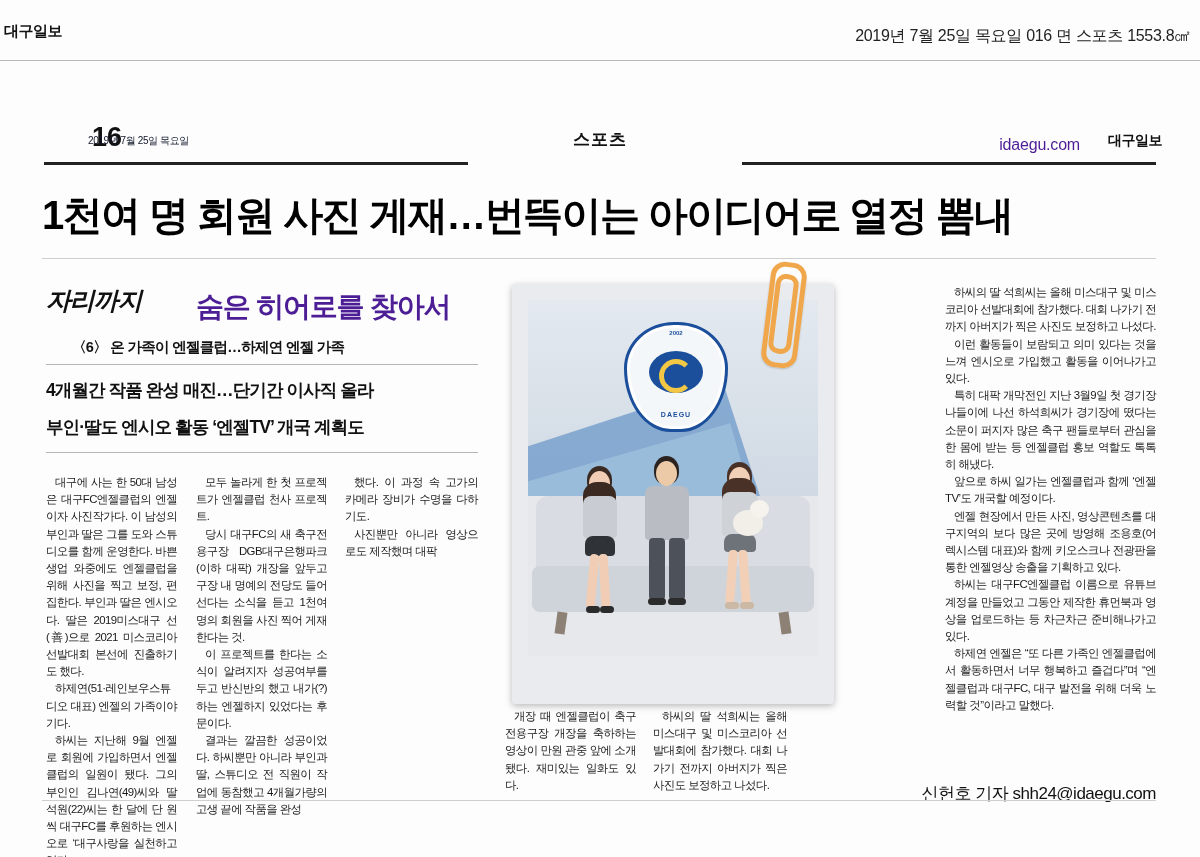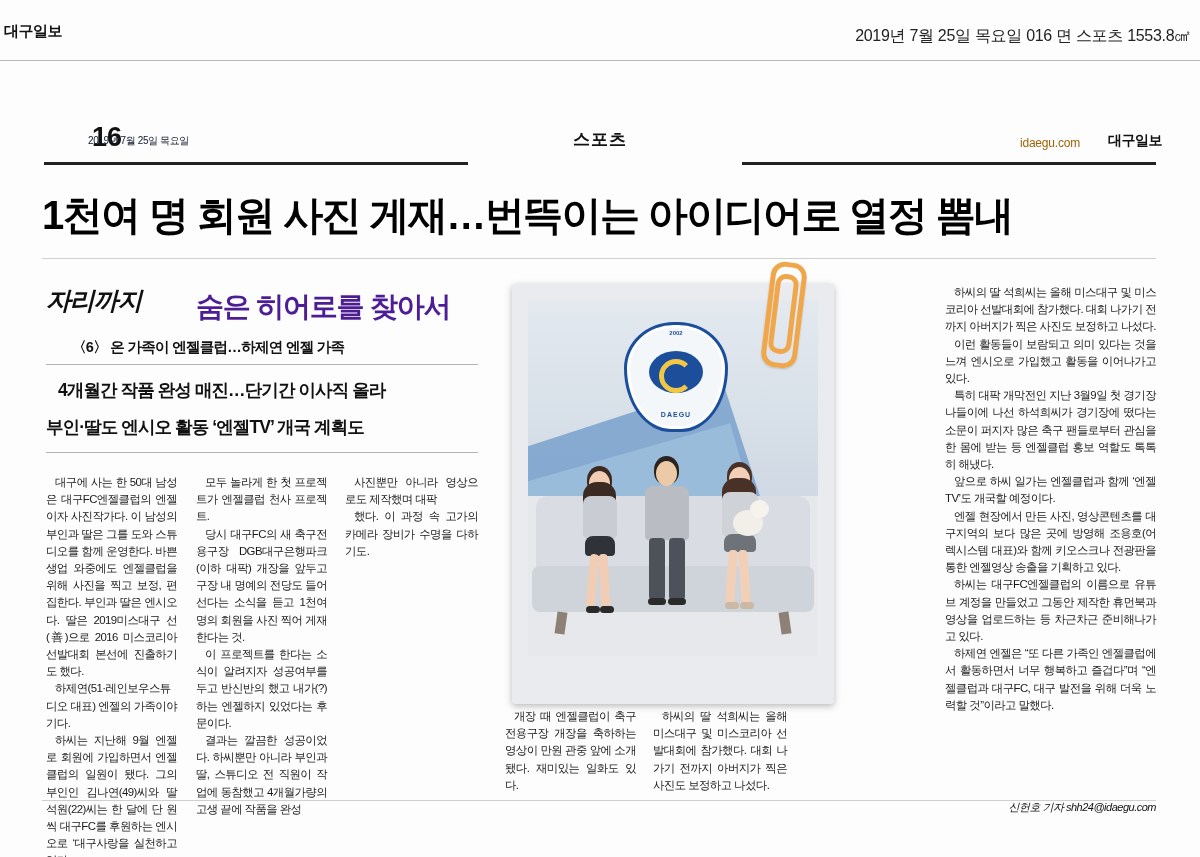--- a/index.html
+++ b/index.html
@@ -78,22 +78,22 @@
     top: 8px;
     text-align: center;
     font-size: 17px;
     font-weight: bold;
     letter-spacing: 1px;
     color: #111;
   }
   .header-site {
     position: absolute;
     right: 120px; top: 16px;
-    font-size: 12px;
-    color: #a16207;
+    font-size: 16px;
+    color: #4c1d95;
     letter-spacing: -0.2px;
   }
   .header-brand {
     position: absolute;
     right: 38px; top: 12px;
     font-size: 14px;
     font-weight: bold;
     letter-spacing: -0.5px;
     color: #111;
   }
@@ -161,21 +161,20 @@
     width: 432px; height: 1px;
     background: #b5b5b5;
   }
   .subhead-1 {
     position: absolute;
     left: 46px; top: 378px;
     font-size: 17.5px;
     font-weight: bold;
     letter-spacing: -0.9px;
     color: #111;
-    margin-left: 12px;
   }
   .subhead-2 {
     position: absolute;
     left: 46px; top: 415px;
     font-size: 17.5px;
     font-weight: bold;
     letter-spacing: -0.9px;
     color: #111;
   }
   .subhead-rule {
@@ -213,25 +212,24 @@
     width: 88px;
     font-size: 11px;
     line-height: 16.4px;
     letter-spacing: -0.5px;
     color: #191919;
     text-align: justify;
   }
 
   .byline {
     position: absolute;
-    right: 44px; top: 800px;
-    font-size: 11px;
+    right: 44px; top: 782px;
+    font-size: 17px;
     letter-spacing: -0.5px;
     color: #111;
-    font-style: italic;
   }
 
   .bottom-rule {
     position: absolute;
     left: 42px; top: 800px;
     width: 1114px; height: 1px;
     background: #cfcfcf;
   }
 
   
@@ -381,53 +379,53 @@
 
   <div class="series-logo">자리까지</div>
   <div class="series-sub">숨은 히어로를 찾아서</div>
   <div class="series-episode">〈6〉 온 가족이 엔젤클럽…하제연 엔젤 가족</div>
   <div class="sub-rule"></div>
   <div class="subhead-1">4개월간 작품 완성 매진…단기간 이사직 올라</div>
   <div class="subhead-2">부인·딸도 엔시오 활동 ‘엔젤TV’ 개국 계획도</div>
   <div class="subhead-rule"></div>
 
   <div class="col col-1">
-    <p>대구에 사는 한 50대 남성은 대구FC엔젤클럽의 엔젤이자 사진작가다. 이 남성의 부인과 딸은 그를 도와 스튜디오를 함께 운영한다. 바쁜 생업 와중에도 엔젤클럽을 위해 사진을 찍고 보정, 편집한다. 부인과 딸은 엔시오다. 딸은 2019미스대구 선(善)으로 2016 미스코리아 선발대회 본선에 진출하기도 했다.</p>
+    <p>대구에 사는 한 50대 남성은 대구FC엔젤클럽의 엔젤이자 사진작가다. 이 남성의 부인과 딸은 그를 도와 스튜디오를 함께 운영한다. 바쁜 생업 와중에도 엔젤클럽을 위해 사진을 찍고 보정, 편집한다. 부인과 딸은 엔시오다. 딸은 2019미스대구 선(善)으로 2021 미스코리아 선발대회 본선에 진출하기도 했다.</p>
     <p>하제연(51·레인보우스튜디오 대표) 엔젤의 가족이야기다.</p>
     <p>하씨는 지난해 9월 엔젤로 회원에 가입하면서 엔젤클럽의 일원이 됐다. 그의 부인인 김나연(49)씨와 딸 석원(22)씨는 한 달에 단 원씩 대구FC를 후원하는 엔시오로 ‘대구사랑을 실천하고 있다.</p>
 
   </div>
 
   <div class="col col-2">
     <p>모두 놀라게 한 첫 프로젝트가 엔젤클럽 천사 프로젝트.</p>
     <p>당시 대구FC의 새 축구전용구장 DGB대구은행파크(이하 대팍) 개장을 앞두고 구장 내 명예의 전당도 들어선다는 소식을 듣고 1천여 명의 회원을 사진 찍어 게재한다는 것.</p>
     <p>이 프로젝트를 한다는 소식이 알려지자 성공여부를 두고 반신반의 했고 내가(?)하는 엔젤하지 있었다는 후문이다.</p>
     <p>결과는 깔끔한 성공이었다. 하씨뿐만 아니라 부인과 딸, 스튜디오 전 직원이 작업에 동참했고 4개월가량의 고생 끝에 작품을 완성</p>
   </div>
 
   <div class="col col-3">
+    <p>했다. 이 과정 속 고가의 카메라 장비가 수명을 다하기도.</p>
     <p>사진뿐만 아니라 영상으로도 제작했며 대팍</p>
-    <p>했다. 이 과정 속 고가의 카메라 장비가 수명을 다하기도.</p>
   </div>
 
   <div class="col col-4">
     <p>개장 때 엔젤클럽이 축구전용구장 개장을 축하하는 영상이 만원 관중 앞에 소개됐다. 재미있는 일화도 있다.</p>
   </div>
 
   <div class="col col-5">
     <p>하씨의 딸 석희씨는 올해 미스대구 및 미스코리아 선발대회에 참가했다. 대회 나가기 전까지 아버지가 찍은 사진도 보정하고 나섰다.</p>
   </div>
 
   <div class="col col-6">
     <p>하씨의 딸 석희씨는 올해 미스대구 및 미스코리아 선발대회에 참가했다. 대회 나가기 전까지 아버지가 찍은 사진도 보정하고 나섰다.</p>
     <p>이런 활동들이 보람되고 의미 있다는 것을 느껴 엔시오로 가입했고 활동을 이어나가고 있다.</p>
     <p>특히 대팍 개막전인 지난 3월9일 첫 경기장 나들이에 나선 하석희씨가 경기장에 떴다는 소문이 퍼지자 많은 축구 팬들로부터 관심을 한 몸에 받는 등 엔젤클럽 홍보 역할도 톡톡히 해냈다.</p>
     <p>앞으로 하씨 일가는 엔젤클럽과 함께 ‘엔젤TV’도 개국할 예정이다.</p>
     <p>엔젤 현장에서 만든 사진, 영상콘텐츠를 대구지역의 보다 많은 곳에 방영해 조용호(어렉시스템 대표)와 함께 키오스크나 전광판을 통한 엔젤영상 송출을 기획하고 있다.</p>
-    <p>하씨는 대구FC엔젤클럽의 이름으로 유튜브 계정을 만들었고 그동안 제작한 휴먼북과 영상을 업로드하는 등 차근차근 준비해나가고 있다.</p>
+    <p>하씨는 대구FC엔젤클럽 이름으로 유튜브 계정을 만들었고 그동안 제작한 휴먼북과 영상을 업로드하는 등 차근차근 준비해나가고 있다.</p>
     <p>하제연 엔젤은 “또 다른 가족인 엔젤클럽에서 활동하면서 너무 행복하고 즐겁다”며 “엔젤클럽과 대구FC, 대구 발전을 위해 더욱 노력할 것”이라고 말했다.</p>
   </div>
 
   <div class="photo-wrap">
     <div class="polaroid">
       <div class="photo-inner">
         <div class="sky"></div>
         <div class="diag1"></div>
         <div class="diag2"></div>
 

